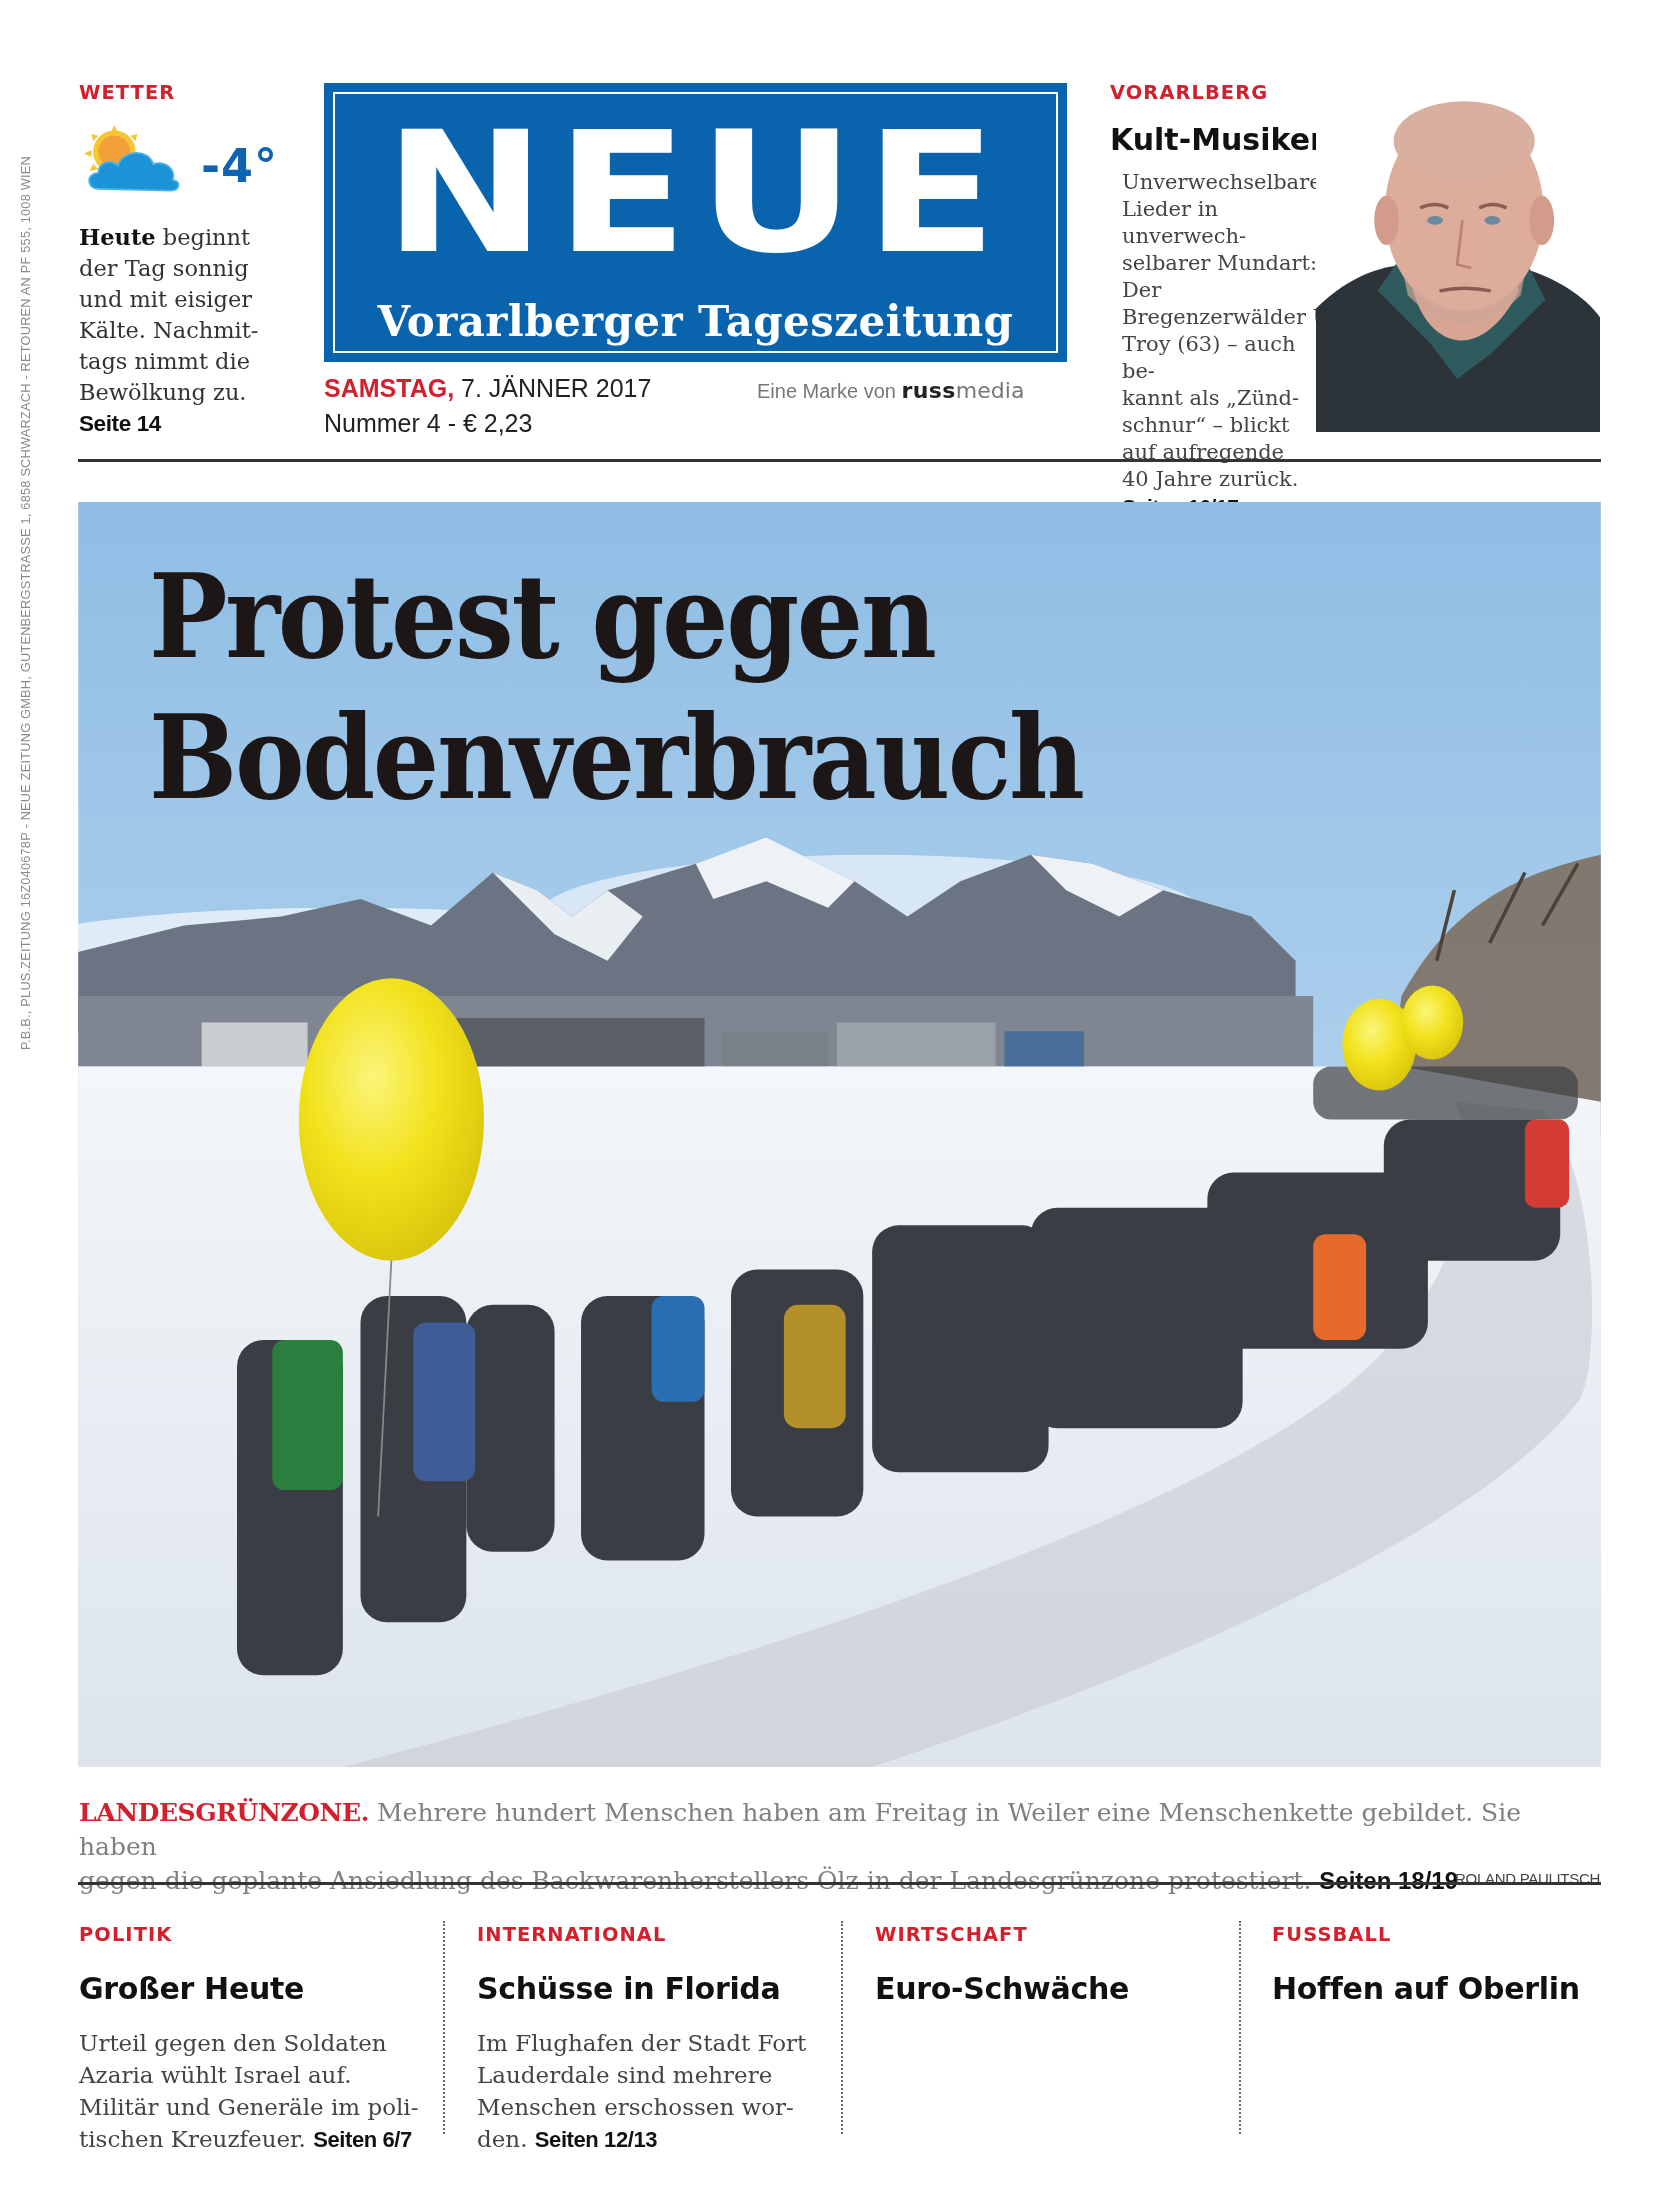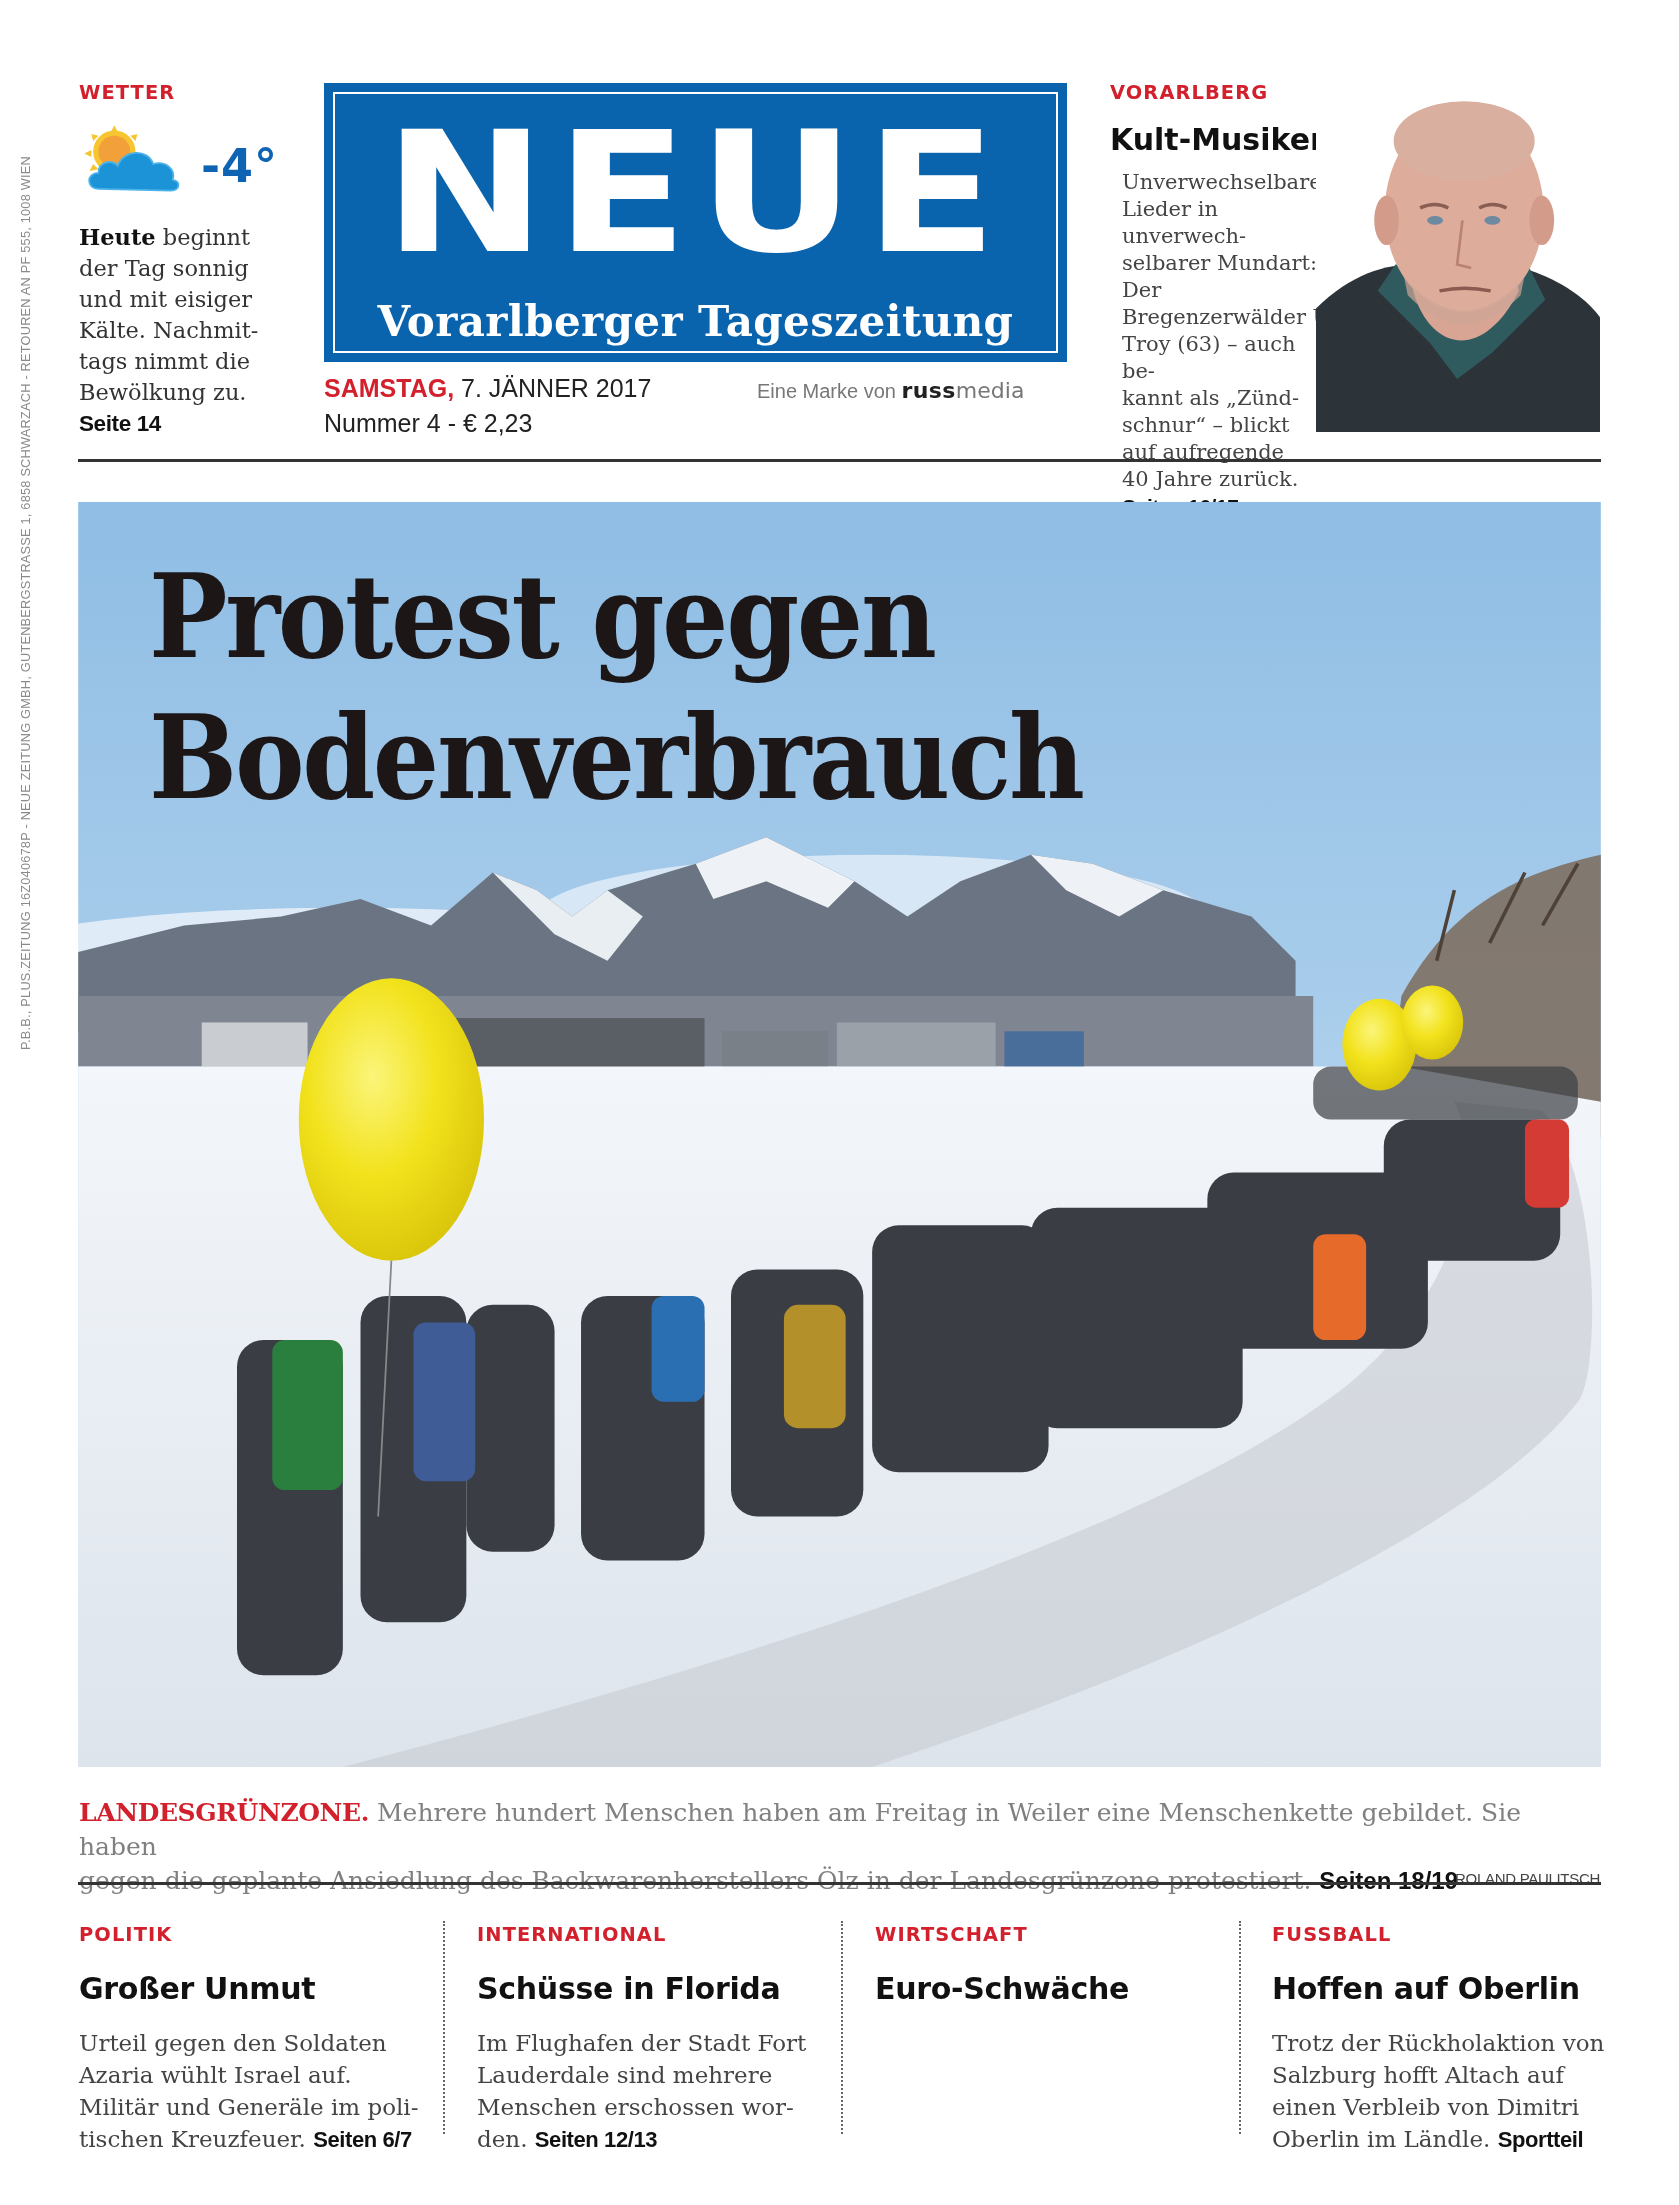--- a/index.html
+++ b/index.html
@@ -252,21 +252,21 @@
   <span>Mehrere hundert Menschen haben am Freitag in Weiler eine Menschenkette gebildet. Sie haben</span><br>
   <span>gegen die geplante Ansiedlung des Backwarenherstellers Ölz in der Landesgrünzone protestiert.</span>
   <span class="ref">Seiten 18/19</span>
   <span class="credit">ROLAND PAULITSCH</span>
 </div>
 
 <div class="abs rule" style="top:1882px;"></div>
 
 <div class="abs col" style="left:79px;">
   <span class="kicker">POLITIK</span>
-  <span class="ctitle">Großer Unmut</span>
+  <span class="ctitle">Großer Heute</span>
   <span class="cbody">
     <span>Urteil gegen den Soldaten</span><br>
     <span>Azaria wühlt Israel auf.</span><br>
     <span>Militär und Generäle im poli-</span><br>
     <span>tischen Kreuzfeuer.</span>
     <span class="bold-ref">Seiten 6/7</span>
   </span>
 </div>
 <div class="abs divider" style="left:443px;"></div>
 
@@ -285,21 +285,14 @@
 
 <div class="abs col" style="left:875px;">
   <span class="kicker">WIRTSCHAFT</span>
   <span class="ctitle">Euro-Schwäche</span>
 </div>
 <div class="abs divider" style="left:1239px;"></div>
 
 <div class="abs col" style="left:1272px;">
   <span class="kicker">FUSSBALL</span>
   <span class="ctitle">Hoffen auf Oberlin</span>
-  <span class="cbody">
-    <span>Trotz der Rückholaktion von</span><br>
-    <span>Salzburg hofft Altach auf</span><br>
-    <span>einen Verbleib von Dimitri</span><br>
-    <span>Oberlin im Ländle.</span>
-    <span class="bold-ref">Sportteil</span>
-  </span>
 </div>
 
 
 </body></html>

